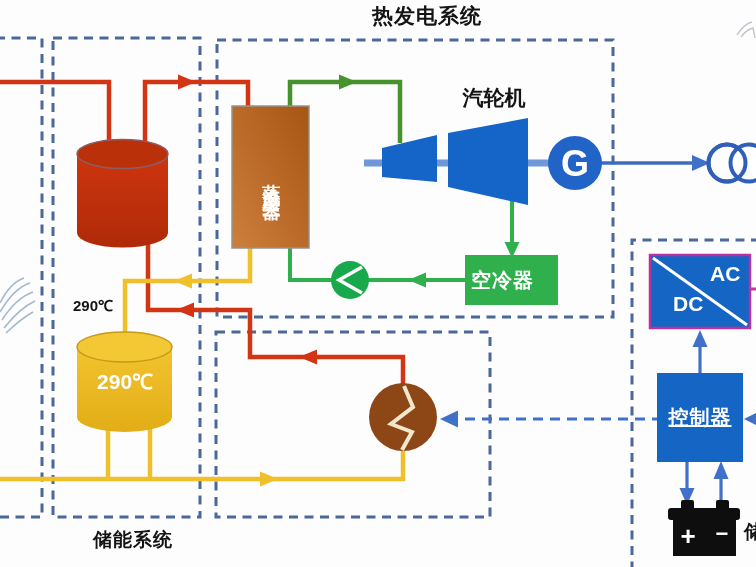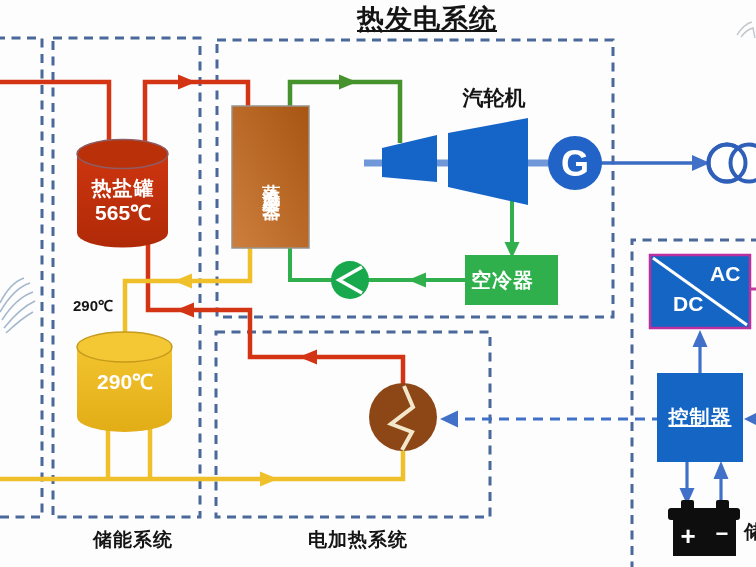--- a/index.html
+++ b/index.html
@@ -3,21 +3,21 @@
 <meta charset="utf-8">
 <style>
   html,body{margin:0;padding:0;background:#e9e9e9;}
   #stage{position:relative;width:756px;height:567px;background:#fdfdfd;overflow:hidden;
          font-family:"Liberation Sans",sans-serif;}
   #diagram-svg{position:absolute;left:0;top:0;}
   .lbl{position:absolute;font-weight:bold;color:#141414;line-height:1.15;}
   .center{text-align:center;}
   .white{color:#ffffff;}
   .flexc{display:flex;align-items:center;justify-content:center;}
-  .title{font-size:27px;letter-spacing:1px;text-decoration:underline;}
+  .title{font-size:21px;letter-spacing:1px;}
   .syslbl{font-size:19px;letter-spacing:1px;}
   .tanktxt{line-height:1.22;}
   .t1{font-size:20px;letter-spacing:1px;}
   .t2{font-size:21px;}
   .vert{writing-mode:vertical-rl;text-orientation:upright;letter-spacing:5px;
         font-size:18px;font-weight:bold;color:#fff;}
   .acdc{font-size:21px;}
   .nowrap{white-space:nowrap;}
 </style>
 </head>
@@ -164,38 +164,33 @@
     <rect x="673" y="519" width="63" height="37" fill="#0e0e0e"></rect>
     <text x="688" y="545" text-anchor="middle" font-size="26" font-weight="bold" fill="#ffffff">+</text>
     <text x="722" y="541" text-anchor="middle" font-size="22" font-weight="bold" fill="#ffffff">−</text>
   </g>
 </svg>
 
   <div class="lbl title center" style="left:352px;top:4px;width:150px;">热发电系统</div>
 
   <div class="lbl center" style="left:444px;top:86px;width:100px;font-size:21px;">汽轮机</div>
 
-  <div class="lbl center tanktxt" style="left:77px;top:176px;width:92px;">
-    <div class="white t1">热盐罐</div>
-    <div class="white t2">565℃</div>
-  </div>
 
   <div class="lbl" style="left:73px;top:297px;font-size:15px;">290℃</div>
 
   <div class="lbl center tanktxt" style="left:77px;top:369px;width:96px;">
     <div class="white t2">290℃</div>
   </div>
 
   <div class="lbl flexc" style="left:234px;top:118px;width:74px;height:126px;">
     <span class="vert">蒸汽发生器</span>
   </div>
 
   <div class="lbl flexc white" style="left:465px;top:255px;width:75px;height:50px;font-size:20px;letter-spacing:1px;">空冷器</div>
 
   <div class="lbl white acdc" style="left:710px;top:262px;">AC</div>
   <div class="lbl white acdc" style="left:673px;top:292px;">DC</div>
 
   <div class="lbl flexc white" style="left:657px;top:373px;width:86px;height:89px;font-size:20px;letter-spacing:1px;text-decoration:underline;">控制器</div>
 
   <div class="lbl syslbl center" style="left:73px;top:529px;width:120px;">储能系统</div>
-  <div class="lbl syslbl center" style="left:293px;top:529px;width:130px;">电加热系统</div>
   <div class="lbl syslbl nowrap" style="left:744px;top:521px;">储能系统</div>
 </div>
 
 </body></html>

